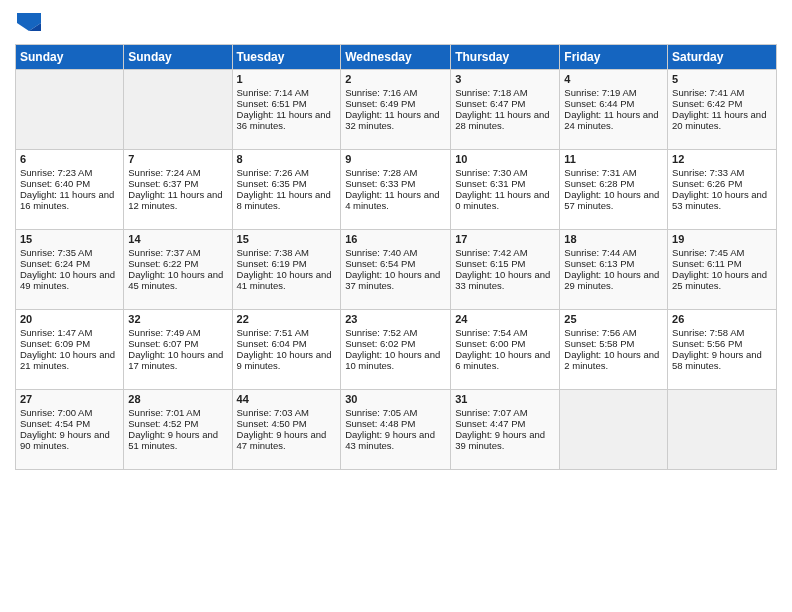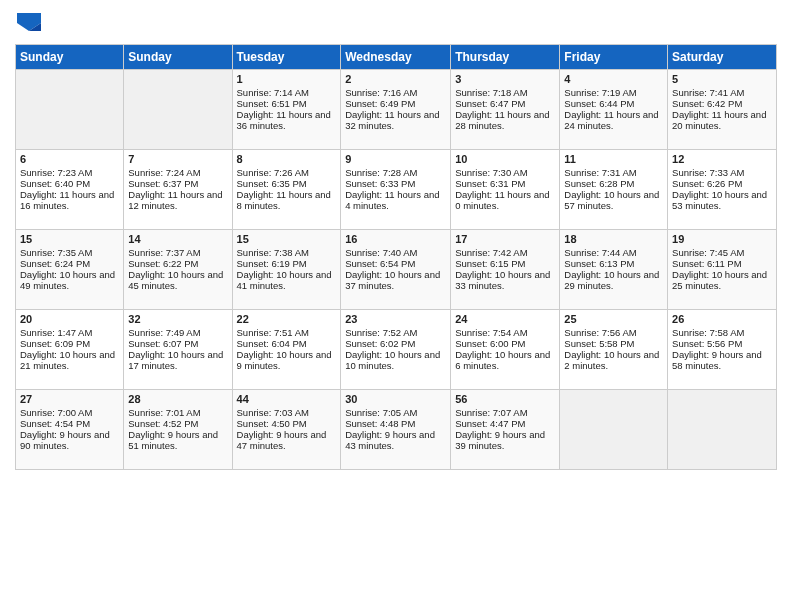--- a/index.html
+++ b/index.html
@@ -310,21 +310,21 @@
             <div>Sunset: 4:50 PM</div>
             <div>Daylight: 9 hours and 47 minutes.</div>
           </td>
           <td>
             <span class="day-num">30</span>
             <div>Sunrise: 7:05 AM</div>
             <div>Sunset: 4:48 PM</div>
             <div>Daylight: 9 hours and 43 minutes.</div>
           </td>
           <td>
-            <span class="day-num">56</span>
+            <span class="day-num">31</span>
             <div>Sunrise: 7:07 AM</div>
             <div>Sunset: 4:47 PM</div>
             <div>Daylight: 9 hours and 39 minutes.</div>
           </td>
           <td class="empty-cell"></td>
           <td class="empty-cell"></td>
         </tr>
       </tbody>
   </table>
 </div>

